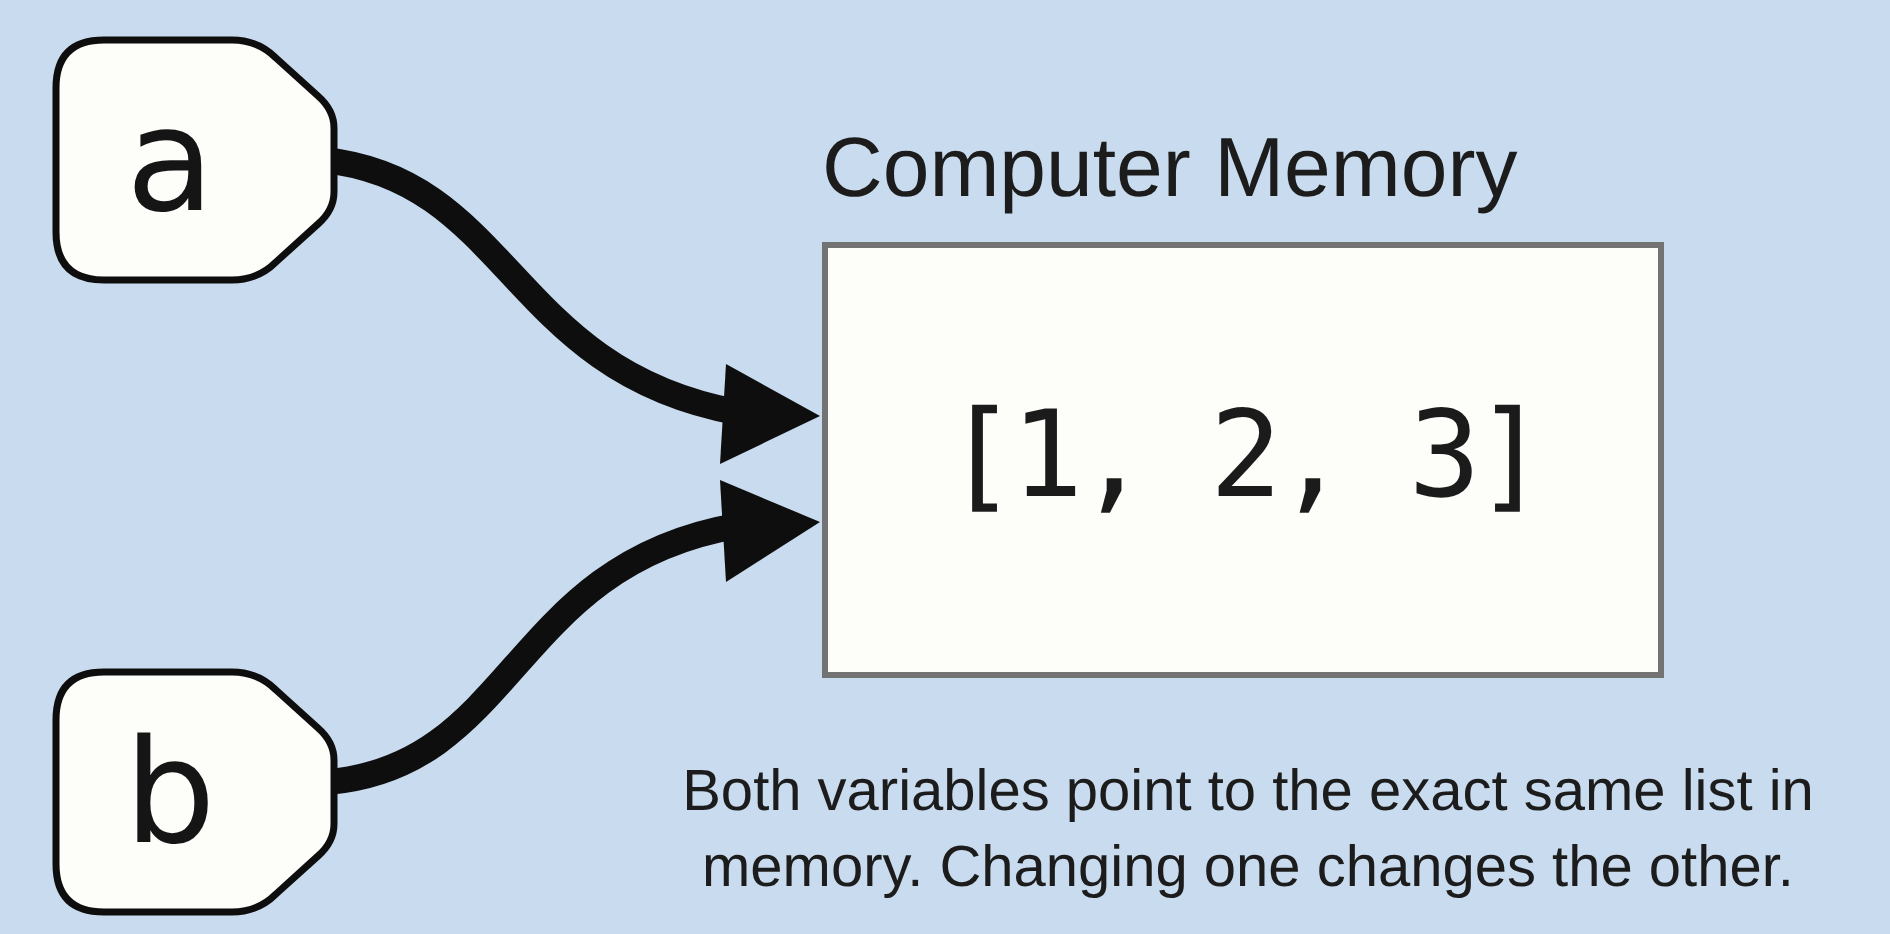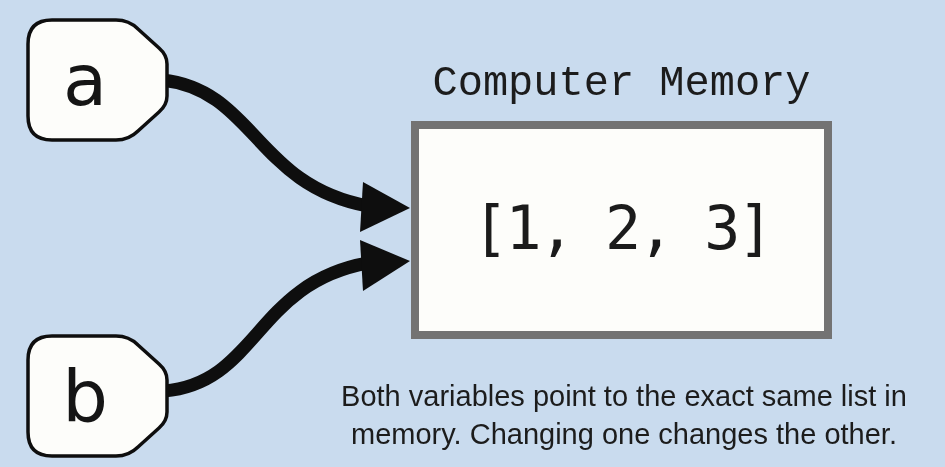--- a/index.html
+++ b/index.html
@@ -35,35 +35,34 @@
     color: #151515;
     line-height: 1;
   }
   .var-label.a { top: 20px; }
   .var-label.b { top: 336px; }
   .memory-title {
     position: absolute;
     left: 411px;
     top: 60px;
     width: 421px;
-    text-align: center;
-    font-family: Liberation Mono, monospace;
+    font-family: Liberation Sans, sans-serif;
     font-size: 42px;
     color: #1c1c1c;
     white-space: nowrap;
   }
   .memory-box {
     position: absolute;
     left: 411px;
     top: 121px;
     width: 421px;
     height: 218px;
     box-sizing: border-box;
     background: #fdfdfa;
-    border: 8px solid #737373;
+    border: 3px solid #737373;
     display: flex;
     align-items: center;
     justify-content: center;
   }
   .list-value {
     font-family: "DejaVu Sans Mono", monospace;
     font-size: 60px;
     letter-spacing: -3px;
     color: #1b1b1b;
     white-space: pre;

